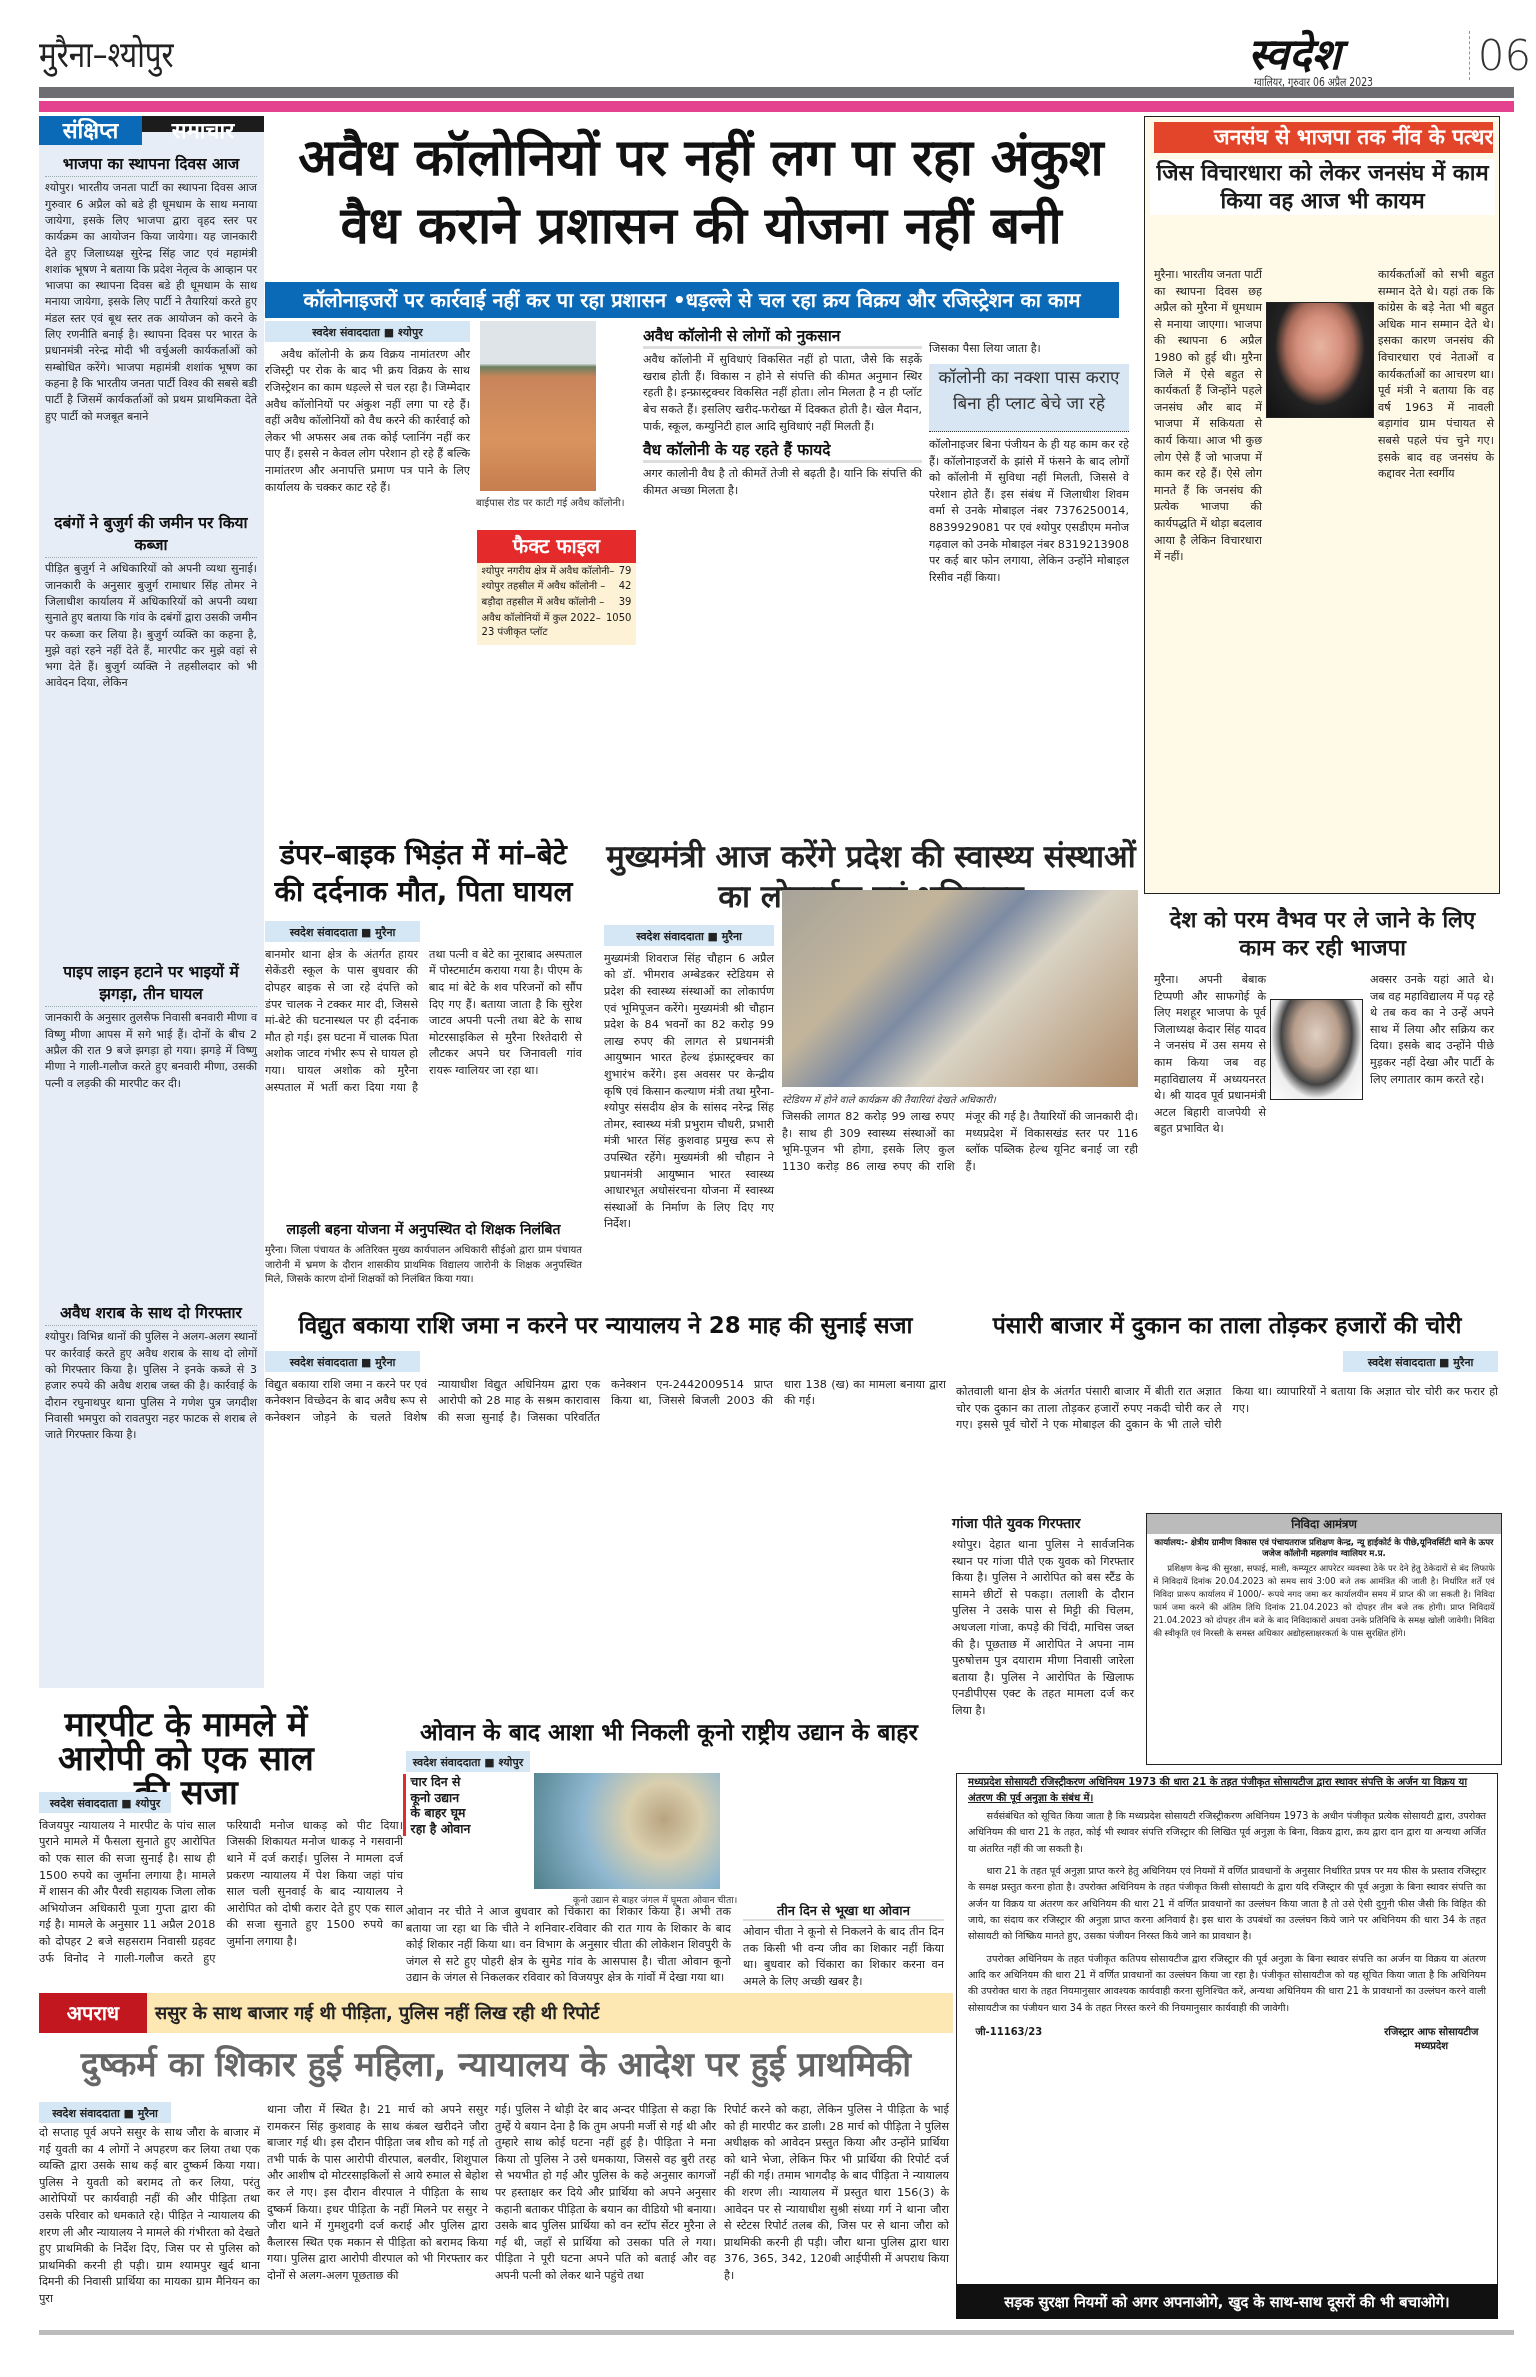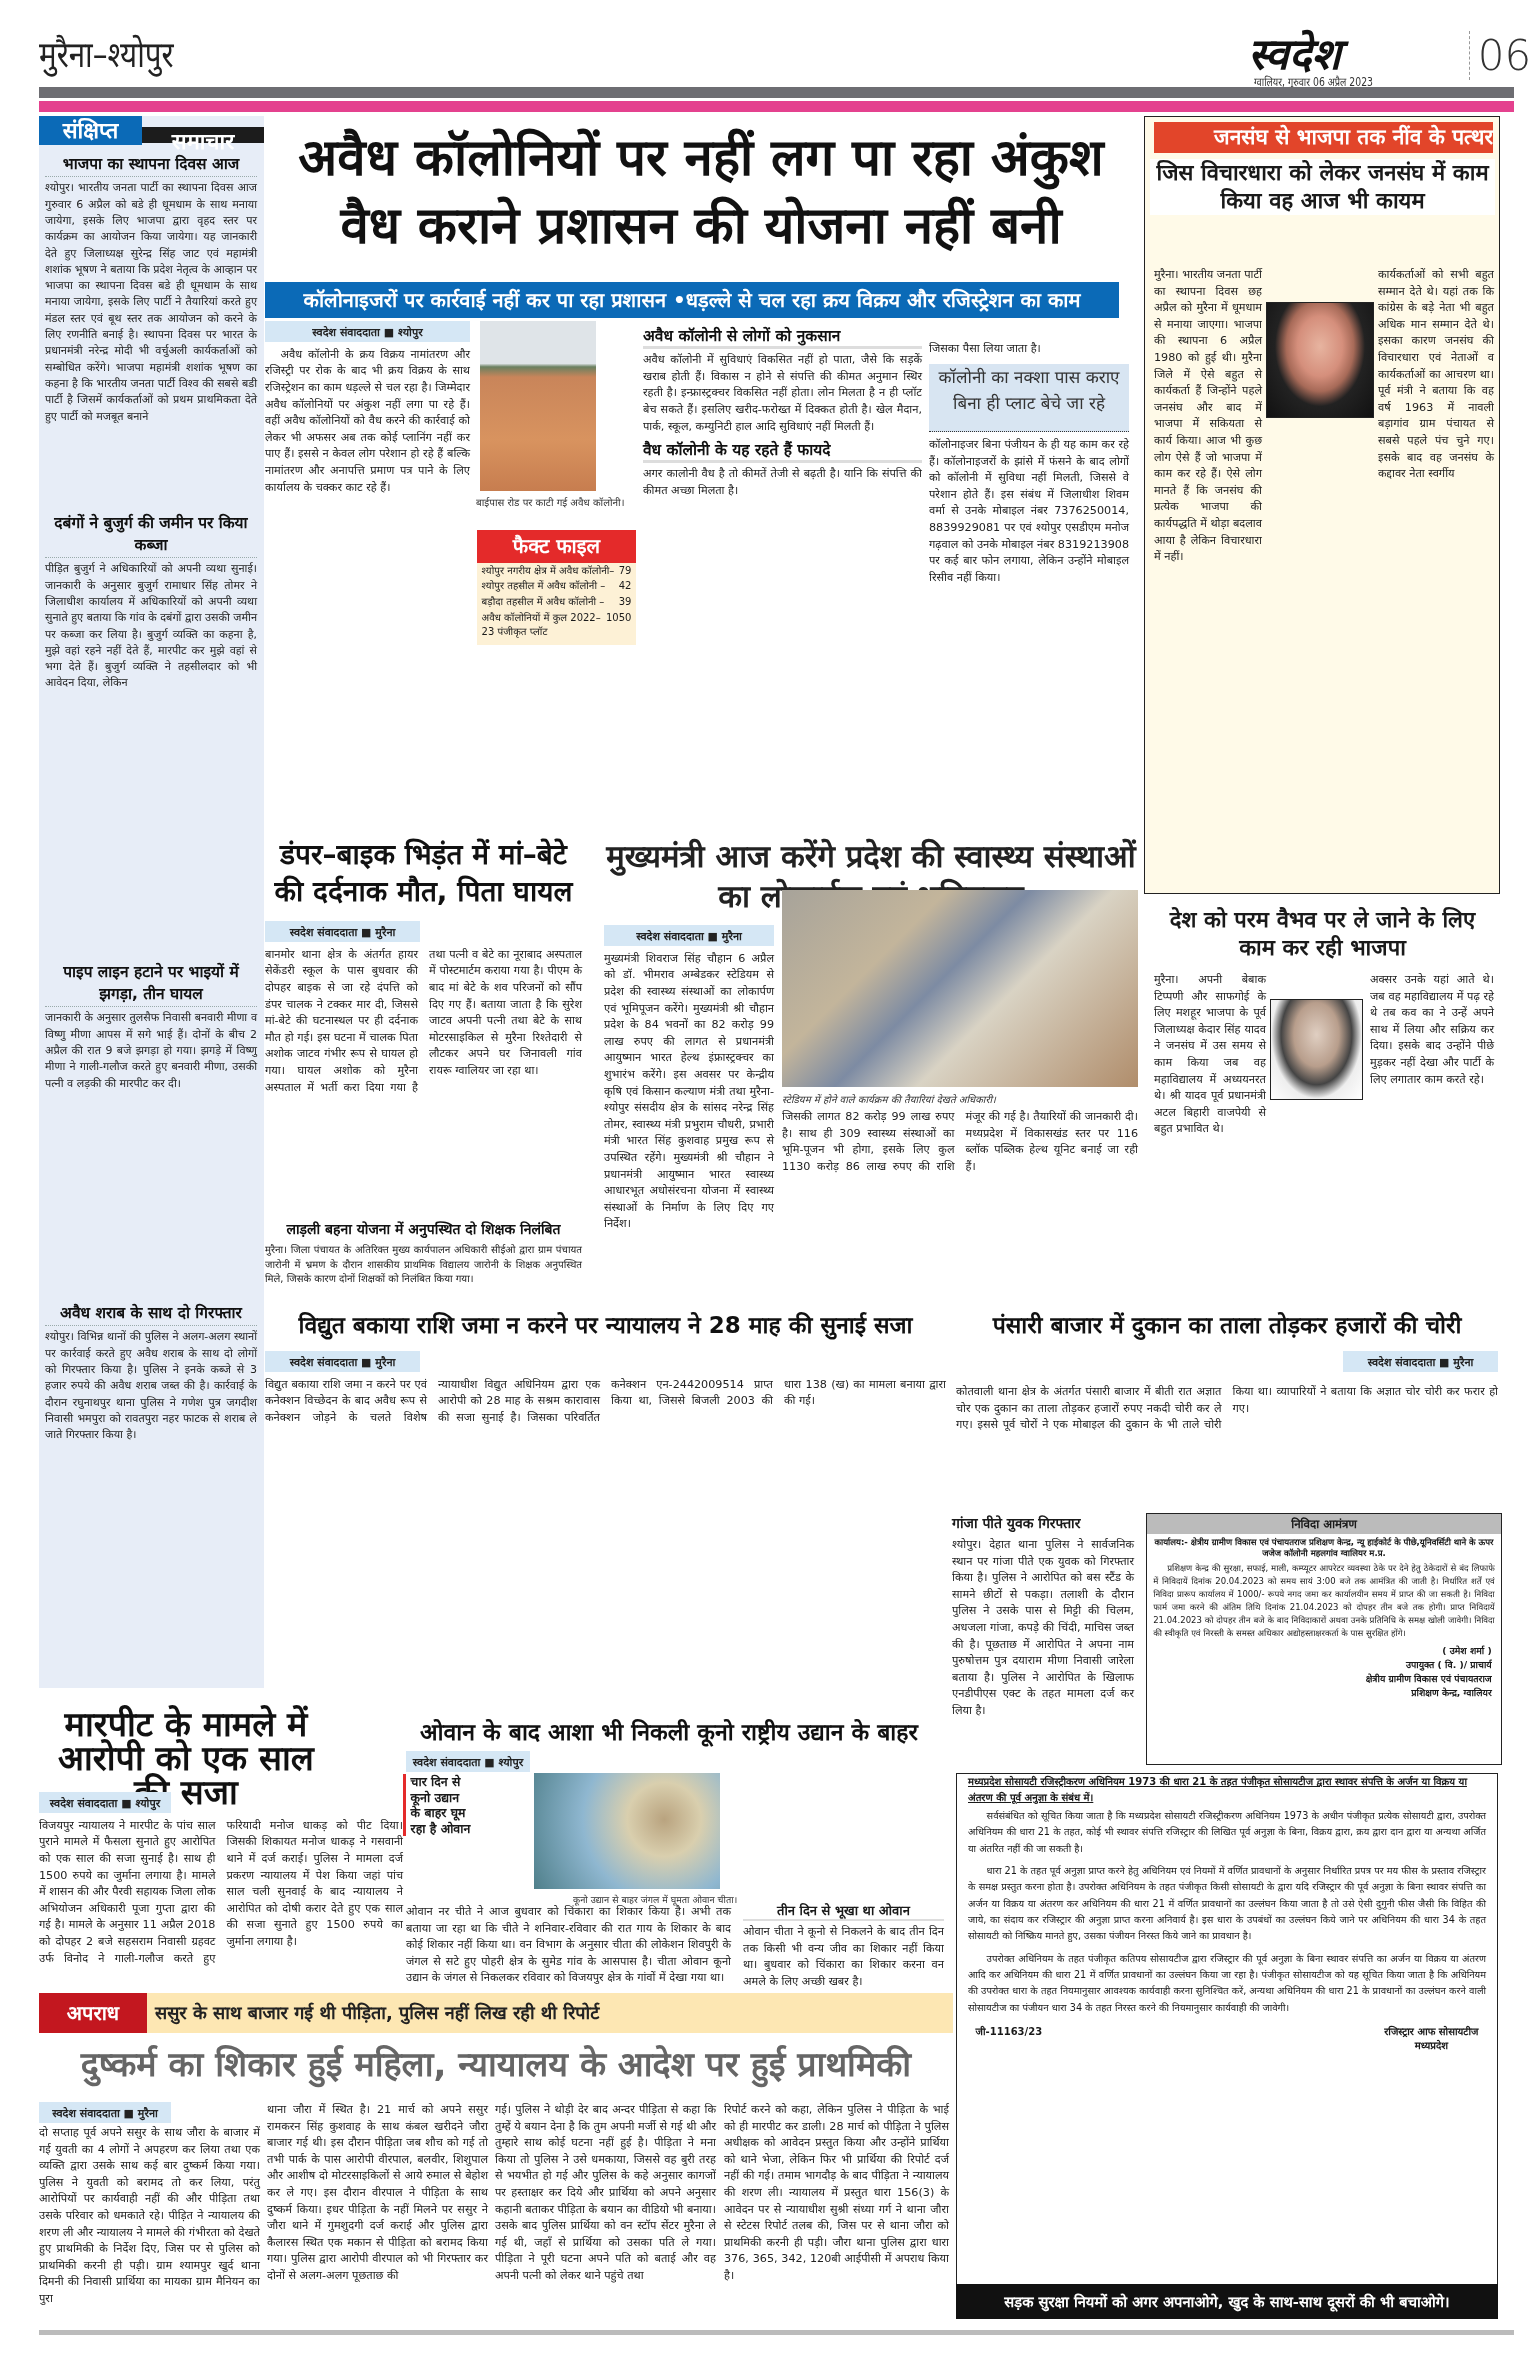--- a/index.html
+++ b/index.html
@@ -9,21 +9,21 @@
 
 #section-title{left:39px;top:29px;font-size:36px;font-weight:400;color:#222;transform:scaleX(.82);transform-origin:left}
 #logo{left:1248px;top:23px;font-size:43px;font-weight:900;font-style:italic;color:#111;font-family:"DejaVu Serif",serif}
 #dateline{left:1254px;top:74px;font-size:11.6px;color:#333;transform:scaleX(.8);transform-origin:left}
 #page-no{left:1469px;top:31px;font-size:42px;color:#333;font-weight:300;border-left:1.5px dashed #999;padding-left:7.7px}
 #rule-grey{left:39px;top:87px;width:1475px;height:11px;background:#6d6d72}
 #rule-pink{left:39px;top:101px;width:1475px;height:11px;background:#e4418e}
 
 #brief-col{left:39px;top:116px;width:225px;height:1572px;background:#e7edf7}
 #brief-hdr-a{left:39px;top:116px;width:103px;height:29px;background:#0b6ab7;color:#fff;font-size:22px;font-weight:900;text-align:center;line-height:29px}
-#brief-hdr-b{left:142px;top:127px;width:122px;height:16px;background:#1c1c1c;color:#fff;font-size:22px;font-weight:900;text-align:center;line-height:29px}
+#brief-hdr-b{left:142px;top:116px;width:122px;height:16px;background:#1c1c1c;color:#fff;font-size:22px;font-weight:900;text-align:center;line-height:29px}
 .brief-title{font-size:15.5px;font-weight:900;text-align:center;border-bottom:1.5px dotted #9aa;padding-bottom:2.3px;margin-bottom:3.1px;color:#111}
 .brief-item{position:absolute;left:45px;width:212px}
 .brief-item .body-text{font-size:11px;line-height:16.3px}
 
 #hl-main{left:275px;top:124px;width:852px;font-size:51px;font-weight:900;text-align:center;line-height:68px;color:#111}
 #sub-strip{left:265px;top:282px;width:854px;height:36px;background:#0b6ab7;color:#fff;font-size:20px;text-align:center;line-height:36px;font-weight:700}
 .byline{background:#d5e7f5;font-size:11px;font-weight:700;text-align:center;padding:3.1px 0;color:#222}
 #photo1{left:480px;top:321px;width:116px;height:170px;background:linear-gradient(180deg,#dfe4e8 0,#dfe4e8 25%,#6a8060 27%,#c9855a 33%,#d8935f 70%,#c77d4f 100%)}
 #cap1{left:476px;top:495px;font-size:10px;color:#333}
 #factfile{left:477px;top:530px;width:159px;height:115px;background:#fdf1d6}
@@ -181,26 +181,20 @@
   <div class="byline" style="width:155px;margin-left:auto">स्वदेश संवाददाता ■ मुरैना</div>
   <div class="body-text" style="column-count:2;column-gap:11px;margin-top:12px">कोतवाली थाना क्षेत्र के अंतर्गत पंसारी बाजार में बीती रात अज्ञात चोर एक दुकान का ताला तोड़कर हजारों रुपए नकदी चोरी कर ले गए। इससे पूर्व चोरों ने एक मोबाइल की दुकान के भी ताले चोरी किया था। व्यापारियों ने बताया कि अज्ञात चोर चोरी कर फरार हो गए।</div>
 </div>
 <div class="abs" id="hl-ganja">गांजा पीते युवक गिरफ्तार</div>
 <div class="abs body-text" style="left:952px;top:1537px;width:182px">श्योपुर। देहात थाना पुलिस ने सार्वजनिक स्थान पर गांजा पीते एक युवक को गिरफ्तार किया है। पुलिस ने आरोपित को बस स्टैंड के सामने छीटों से पकड़ा। तलाशी के दौरान पुलिस ने उसके पास से मिट्टी की चिलम, अधजला गांजा, कपड़े की चिंदी, माचिस जब्त की है। पूछताछ में आरोपित ने अपना नाम पुरुषोत्तम पुत्र दयाराम मीणा निवासी जारेला बताया है। पुलिस ने आरोपित के खिलाफ एनडीपीएस एक्ट के तहत मामला दर्ज कर लिया है।</div>
 
 <div class="abs" id="nivida">
   <div id="nivida-hdr">निविदा आमंत्रण</div>
   <div style="font-size:8.5px;font-weight:700;text-align:center;padding:2.3px 4.6px">कार्यालय:- क्षेत्रीय ग्रामीण विकास एवं पंचायतराज प्रशिक्षण केन्द्र, न्यू हाईकोर्ट के पीछे,यूनिवर्सिटी थाने के ऊपर जजेज कॉलोनी महलगांव ग्वालियर म.प्र.</div>
   <div style="font-size:8.5px;line-height:13px;padding:2.3px 6.2px;text-align:justify;text-indent:14px">प्रशिक्षण केन्द्र की सुरक्षा, सफाई, माली, कम्प्यूटर आपरेटर व्यवस्था ठेके पर देने हेतु ठेकेदारों से बंद लिफाफे में निविदायें दिनांक 20.04.2023 को समय सायं 3:00 बजे तक आमंत्रित की जाती है। निर्धारित शर्तें एवं निविदा प्रारूप कार्यालय में 1000/- रूपये नगद जमा कर कार्यालयीन समय में प्राप्त की जा सकती है। निविदा फार्म जमा करने की अंतिम तिथि दिनांक 21.04.2023 को दोपहर तीन बजे तक होगी। प्राप्त निविदायें 21.04.2023 को दोपहर तीन बजे के बाद निविदाकारों अथवा उनके प्रतिनिधि के समक्ष खोली जावेगी। निविदा की स्वीकृति एवं निरस्ती के समस्त अधिकार अद्योहस्ताक्षरकर्ता के पास सुरक्षित होंगे।</div>
-  <div style="font-size:9.3px;font-weight:700;text-align:right;padding:1.5px 9.3px;line-height:14px">
-    <div>( उमेश शर्मा )</div>
-    <div>उपायुक्त ( वि. )/ प्राचार्य</div>
-    <div>क्षेत्रीय ग्रामीण विकास एवं पंचायतराज</div>
-    <div>प्रशिक्षण केन्द्र, ग्वालियर</div>
-  </div>
 </div>
 
 <div class="abs story-hl" id="hl-marpeet">मारपीट के मामले में आरोपी को एक साल की सजा</div>
 <div class="col" style="left:39px;top:1792px;width:364px">
   <div class="byline" style="width:132px">स्वदेश संवाददाता ■ श्योपुर</div>
   <div class="body-text" style="column-count:2;column-gap:11px;margin-top:4.6px">विजयपुर न्यायालय ने मारपीट के पांच साल पुराने मामले में फैसला सुनाते हुए आरोपित को एक साल की सजा सुनाई है। साथ ही 1500 रुपये का जुर्माना लगाया है। मामले में शासन की और पैरवी सहायक जिला लोक अभियोजन अधिकारी पूजा गुप्ता द्वारा की गई है। मामले के अनुसार 11 अप्रैल 2018 को दोपहर 2 बजे सहसराम निवासी ग्रहवट उर्फ विनोद ने गाली-गलौज करते हुए फरियादी मनोज धाकड़ को पीट दिया। जिसकी शिकायत मनोज धाकड़ ने गसवानी थाने में दर्ज कराई। पुलिस ने मामला दर्ज प्रकरण न्यायालय में पेश किया जहां पांच साल चली सुनवाई के बाद न्यायालय ने आरोपित को दोषी करार देते हुए एक साल की सजा सुनाते हुए 1500 रुपये का जुर्माना लगाया है।</div>
 </div>
 
 <div class="abs story-hl" id="hl-owan">ओवान के बाद आशा भी निकली कूनो राष्ट्रीय उद्यान के बाहर</div>
 <div class="abs byline" style="left:406px;top:1751px;width:124px">स्वदेश संवाददाता ■ श्योपुर</div>

